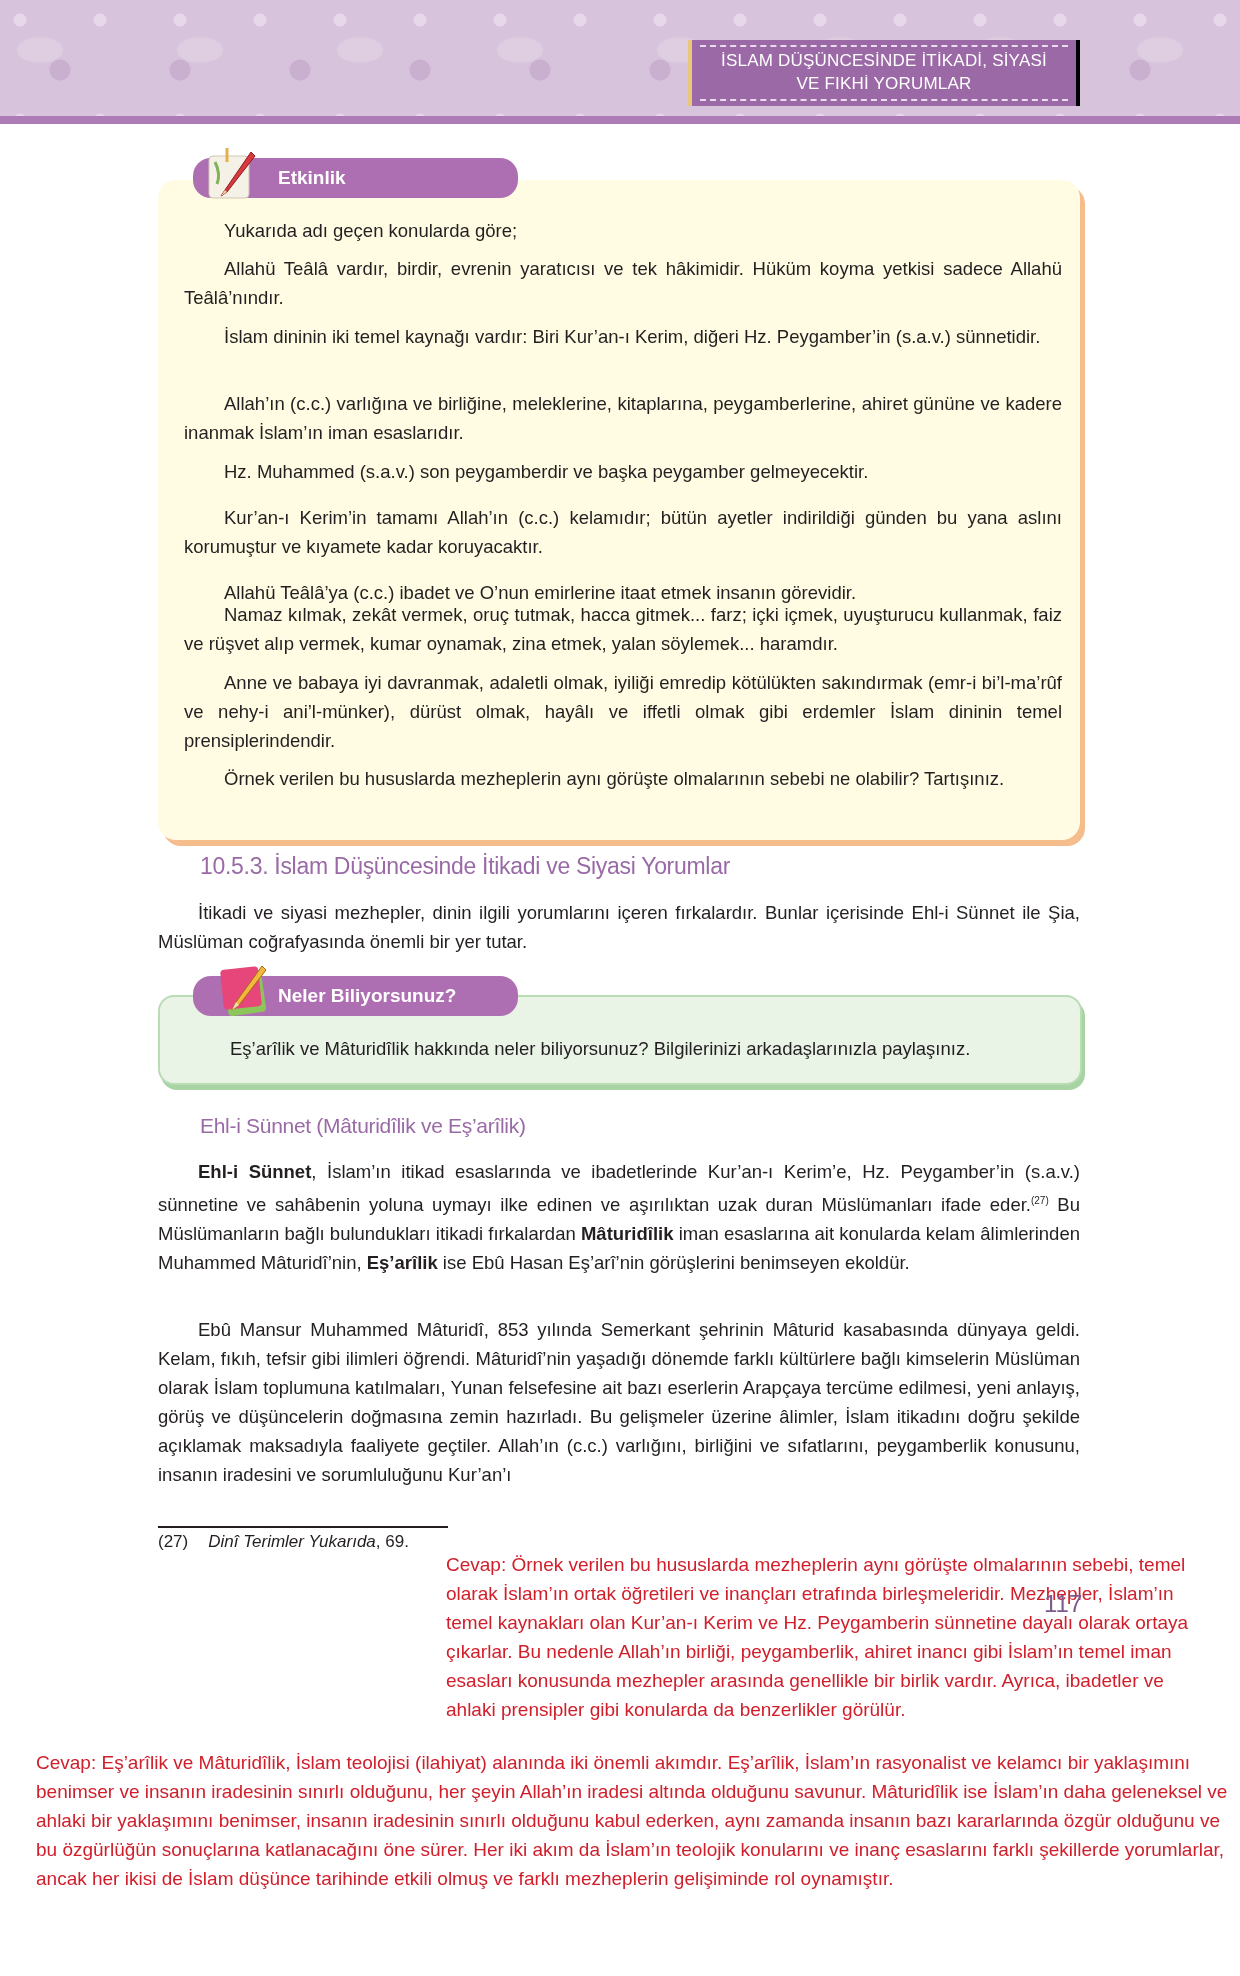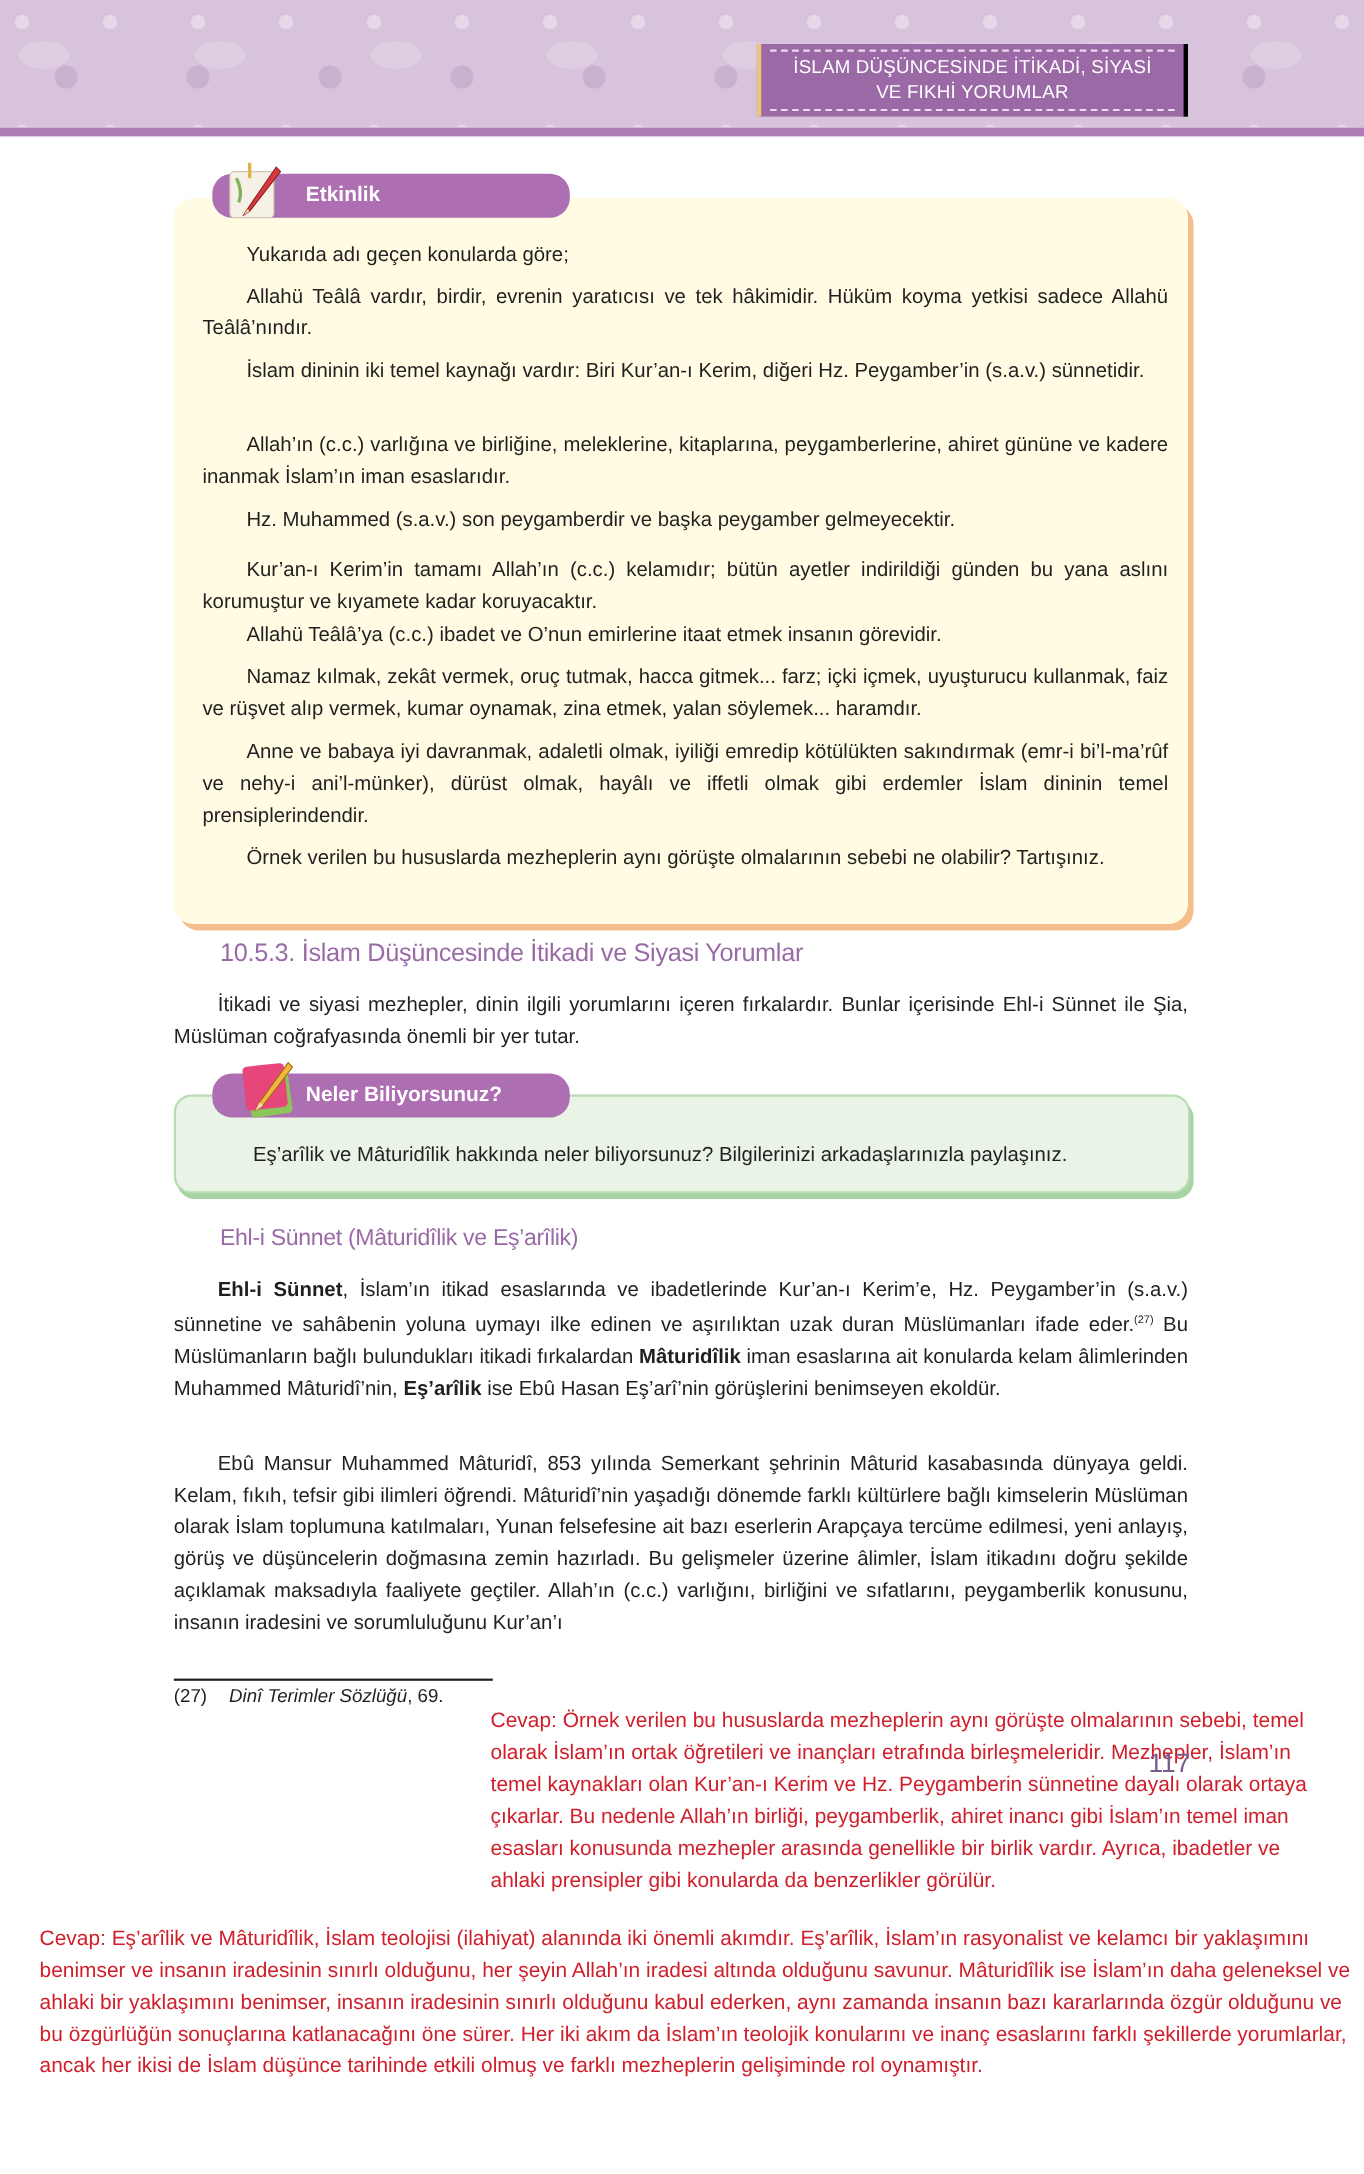--- a/index.html
+++ b/index.html
@@ -67,21 +67,21 @@
   <path d="M46 6 L20 44 L16 50 L22 46 L50 10 Z" fill="#d9383f" stroke="#8a1d22" stroke-width="1"></path>
   <path d="M20 44 L16 50 L22 46 Z" fill="#f2d4a0"></path>
 </svg>
 
 <div class="p txt ind" style="top:216px">Yukarıda adı geçen konularda göre;</div>
 <div class="p txt ind" style="top:254px">Allahü Teâlâ vardır, birdir, evrenin yaratıcısı ve tek hâkimidir. Hüküm koyma yetkisi sadece Allahü Teâlâ’nındır.</div>
 <div class="p txt ind" style="top:322px">İslam dininin iki temel kaynağı vardır: Biri Kur’an-ı Kerim, diğeri Hz. Peygamber’in (s.a.v.) sünnetidir.</div>
 <div class="p txt ind" style="top:389px">Allah’ın (c.c.) varlığına ve birliğine, meleklerine, kitaplarına, peygamberlerine, ahiret gününe ve kadere inanmak İslam’ın iman esaslarıdır.</div>
 <div class="p txt ind" style="top:457px">Hz. Muhammed (s.a.v.) son peygamberdir ve başka peygamber gelmeyecektir.</div>
 <div class="p txt ind" style="top:503px">Kur’an-ı Kerim’in tamamı Allah’ın (c.c.) kelamıdır; bütün ayetler indirildiği günden bu yana aslını korumuştur ve kıyamete kadar koruyacaktır.</div>
-<div class="p txt ind" style="top:562px">Allahü Teâlâ’ya (c.c.) ibadet ve O’nun emirlerine itaat etmek insanın görevidir.</div>
+<div class="p txt ind" style="top:578px">Allahü Teâlâ’ya (c.c.) ibadet ve O’nun emirlerine itaat etmek insanın görevidir.</div>
 <div class="p txt ind" style="top:600px">Namaz kılmak, zekât vermek, oruç tutmak, hacca gitmek... farz; içki içmek, uyuşturucu kullanmak, faiz ve rüşvet alıp vermek, kumar oynamak, zina etmek, yalan söylemek... haramdır.</div>
 <div class="p txt ind" style="top:668px">Anne ve babaya iyi davranmak, adaletli olmak, iyiliği emredip kötülükten sakındırmak (emr-i bi’l-ma’rûf ve nehy-i ani’l-münker), dürüst olmak, hayâlı ve iffetli olmak gibi erdemler İslam dininin temel prensiplerindendir.</div>
 <div class="p txt ind" style="top:764px">Örnek verilen bu hususlarda mezheplerin aynı görüşte olmalarının sebebi ne olabilir? Tartışınız.</div>
 
 <div class="h-purple" style="left:200px;top:853px">10.5.3. İslam Düşüncesinde İtikadi ve Siyasi Yorumlar</div>
 <div class="p main ind" style="top:898px">İtikadi ve siyasi mezhepler, dinin ilgili yorumlarını içeren fırkalardır. Bunlar içerisinde Ehl-i Sünnet ile Şia, Müslüman coğrafyasında önemli bir yer tutar.</div>
 
 <div class="neler"></div>
 <div class="tab tab-neler">
   <span>Neler Biliyorsunuz?</span>
@@ -95,18 +95,18 @@
 <div class="p" style="left:230px;top:1034px;width:840px;">Eş’arîlik ve Mâturidîlik hakkında neler biliyorsunuz? Bilgilerinizi arkadaşlarınızla paylaşınız.</div>
 
 <div class="h-purple" style="left:200px;top:1114px;font-size:21px">Ehl-i Sünnet (Mâturidîlik ve Eş’arîlik)</div>
 <div class="p main ind" style="top:1157px">
   <b>Ehl-i Sünnet</b><span>, İslam’ın itikad esaslarında ve ibadetlerinde Kur’an-ı Kerim’e, Hz. Peygamber’in (s.a.v.) sünnetine ve sahâbenin yoluna uymayı ilke edinen ve aşırılıktan uzak duran Müslümanları ifade eder.</span><sup style="font-size:10px">(27)</sup><span> Bu Müslümanların bağlı bulundukları itikadi fırkalardan </span><b>Mâturidîlik</b><span> iman esaslarına ait konularda kelam âlimlerinden Muhammed Mâturidî’nin, </span><b>Eş’arîlik</b><span> ise Ebû Hasan Eş’arî’nin görüşlerini benimseyen ekoldür.</span>
 </div>
 <div class="p main ind" style="top:1315px">Ebû Mansur Muhammed Mâturidî, 853 yılında Semerkant şehrinin Mâturid kasabasında dünyaya geldi. Kelam, fıkıh, tefsir gibi ilimleri öğrendi. Mâturidî’nin yaşadığı dönemde farklı kültürlere bağlı kimselerin Müslüman olarak İslam toplumuna katılmaları, Yunan felsefesine ait bazı eserlerin Arapçaya tercüme edilmesi, yeni anlayış, görüş ve düşüncelerin doğmasına zemin hazırladı. Bu gelişmeler üzerine âlimler, İslam itikadını doğru şekilde açıklamak maksadıyla faaliyete geçtiler. Allah’ın (c.c.) varlığını, birliğini ve sıfatlarını, peygamberlik konusunu, insanın iradesini ve sorumluluğunu Kur’an’ı</div>
 
 <div class="fn-rule"></div>
 <div class="fn">
-  <span>(27)</span><span class="i">Dinî Terimler Sözlüğü</span><span>, 69.</span>
+  <span>(27)</span><span class="i">Dinî Terimler Yukarıda</span><span>, 69.</span>
 </div>
 
 <div class="answer ans1">Cevap: Örnek verilen bu hususlarda mezheplerin aynı görüşte olmalarının sebebi, temel olarak İslam’ın ortak öğretileri ve inançları etrafında birleşmeleridir. Mezhepler, İslam’ın temel kaynakları olan Kur’an-ı Kerim ve Hz. Peygamberin sünnetine dayalı olarak ortaya çıkarlar. Bu nedenle Allah’ın birliği, peygamberlik, ahiret inancı gibi İslam’ın temel iman esasları konusunda mezhepler arasında genellikle bir birlik vardır. Ayrıca, ibadetler ve ahlaki prensipler gibi konularda da benzerlikler görülür.</div>
 <div class="pagenum">117</div>
 <div class="answer ans2">Cevap: Eş’arîlik ve Mâturidîlik, İslam teolojisi (ilahiyat) alanında iki önemli akımdır. Eş’arîlik, İslam’ın rasyonalist ve kelamcı bir yaklaşımını benimser ve insanın iradesinin sınırlı olduğunu, her şeyin Allah’ın iradesi altında olduğunu savunur. Mâturidîlik ise İslam’ın daha geleneksel ve ahlaki bir yaklaşımını benimser, insanın iradesinin sınırlı olduğunu kabul ederken, aynı zamanda insanın bazı kararlarında özgür olduğunu ve bu özgürlüğün sonuçlarına katlanacağını öne sürer. Her iki akım da İslam’ın teolojik konularını ve inanç esaslarını farklı şekillerde yorumlarlar, ancak her ikisi de İslam düşünce tarihinde etkili olmuş ve farklı mezheplerin gelişiminde rol oynamıştır.</div>
 
 </body></html>

